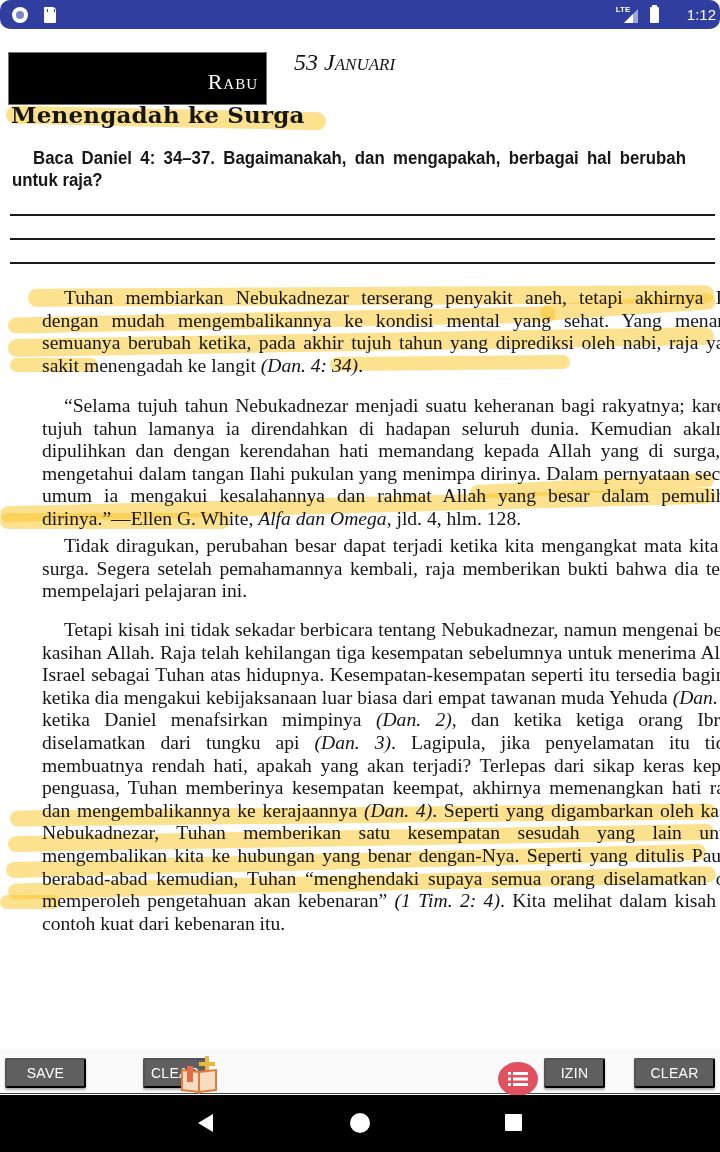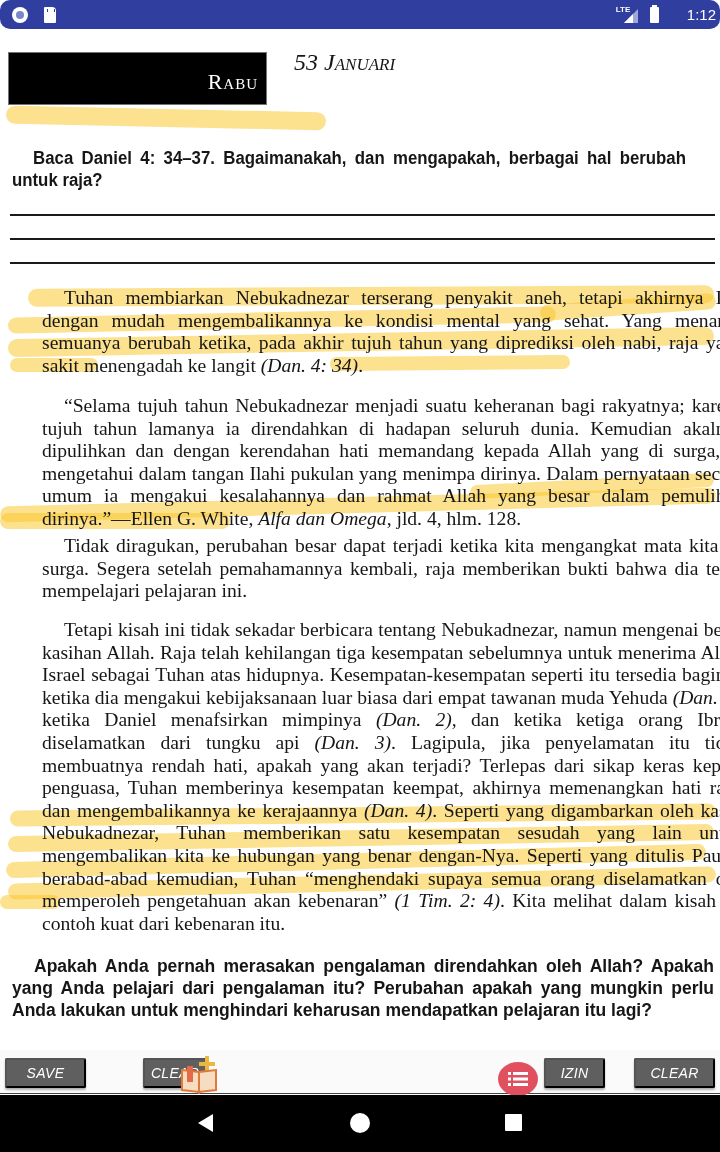--- a/index.html
+++ b/index.html
@@ -74,21 +74,21 @@
 
     
     .toolbar {
       position: absolute; left: 0; top: 1050px; width: 720px; height: 44px; background: #fafafa;
       border-bottom: 1px solid #444;
     }
     .tb-btn {
       position: absolute; top: 8px; height: 30px; background: #5f5f5f; color: #fff;
       font-family: "Liberation Sans", sans-serif; font-size: 14px; font-weight: 500;
       display: flex; align-items: center; justify-content: center; border-radius: 2px;
-      box-shadow: 0 2px 2px rgba(0,0,0,0.3); letter-spacing: 0.3px; font-style: italic;
+      box-shadow: 0 2px 2px rgba(0,0,0,0.3); letter-spacing: 0.3px;
     }
     .bible-icon { position: absolute; left: 178px; top: 4px; width: 44px; height: 40px; }
     .list-fab {
       position: absolute; left: 498px; top: 12px; width: 40px; height: 34px; border-radius: 50%;
       background: #e0505f; display: flex; align-items: center; justify-content: center;
     }
 
     
     .nav-bar { position: absolute; left: 0; top: 1095px; width: 720px; height: 57px; background: #000; }
     .nav-back { position: absolute; left: 198px; top: 19px; width: 0; height: 0; border-top: 9px solid transparent; border-bottom: 9px solid transparent; border-right: 15px solid #fff; }
@@ -133,20 +133,21 @@
   <div class="highlight" style="left:470px; top:450px; width:244px; height:14px; transform:rotate(-3deg);"></div>
   <div class="highlight" style="left:0px; top:468px; width:716px; height:16px; transform:rotate(-1.5deg);"></div>
   <div class="highlight" style="left:0px; top:484px; width:230px; height:16px;"></div>
 
   <div class="highlight" style="left:10px; top:778px; width:706px; height:16px; transform:rotate(-0.6deg);"></div>
   <div class="highlight" style="left:8px; top:801px; width:706px; height:16px; transform:rotate(-1deg);"></div>
   <div class="highlight" style="left:6px; top:824px; width:700px; height:16px; transform:rotate(-1.5deg);"></div>
   <div class="highlight" style="left:8px; top:846px; width:708px; height:16px; transform:rotate(-1.4deg);"></div>
   <div class="highlight" style="left:0px; top:866px; width:60px; height:14px;"></div>
 
+  <h1 class="title">Menengadah ke Surga</h1>
 
   <p class="prompt">Baca Daniel 4: 34–37. Bagaimanakah, dan mengapakah, berbagai hal berubah untuk raja?</p>
 
   <div class="answer-line" style="top:185px;"></div>
   <div class="answer-line" style="top:209px;"></div>
   <div class="answer-line" style="top:233px;"></div>
 
   <p class="body-text" style="top:258px;">
     <span>Tuhan membiarkan Nebukadnezar terserang penyakit aneh, tetapi akhirnya Dia dengan mudah mengembalikannya ke kondisi mental yang sehat. Yang menarik, semuanya berubah ketika, pada akhir tujuh tahun yang diprediksi oleh nabi, raja yang sakit menengadah ke langit </span><i>(Dan. 4: 34)</i><span>.</span>
   </p>
@@ -154,21 +155,20 @@
   <p class="body-text" style="top:366px;">
     <span>“Selama tujuh tahun Nebukadnezar menjadi suatu keheranan bagi rakyatnya; karena tujuh tahun lamanya ia direndahkan di hadapan seluruh dunia. Kemudian akalnya dipulihkan dan dengan kerendahan hati memandang kepada Allah yang di surga, ia mengetahui dalam tangan Ilahi pukulan yang menimpa dirinya. Dalam pernyataan secara umum ia mengakui kesalahannya dan rahmat Allah yang besar dalam pemulihan dirinya.”—Ellen G. White, </span><i>Alfa dan Omega</i><span>, jld. 4, hlm. 128.</span>
   </p>
 
   <p class="body-text" style="top:506px;">Tidak diragukan, perubahan besar dapat terjadi ketika kita mengangkat mata kita ke surga. Segera setelah pemahamannya kembali, raja memberikan bukti bahwa dia telah mempelajari pelajaran ini.</p>
 
   <p class="body-text" style="top:590px;">
     <span>Tetapi kisah ini tidak sekadar berbicara tentang Nebukadnezar, namun mengenai belas kasihan Allah. Raja telah kehilangan tiga kesempatan sebelumnya untuk menerima Allah Israel sebagai Tuhan atas hidupnya. Kesempatan-kesempatan seperti itu tersedia baginya ketika dia mengakui kebijaksanaan luar biasa dari empat tawanan muda Yehuda </span><i>(Dan. 1)</i><span>, ketika Daniel menafsirkan mimpinya </span><i>(Dan. 2)</i><span>, dan ketika ketiga orang Ibrani diselamatkan dari tungku api </span><i>(Dan. 3)</i><span>. Lagipula, jika penyelamatan itu tidak membuatnya rendah hati, apakah yang akan terjadi? Terlepas dari sikap keras kepala penguasa, Tuhan memberinya kesempatan keempat, akhirnya memenangkan hati raja, dan mengembalikannya ke kerajaannya </span><i>(Dan. 4)</i><span>. Seperti yang digambarkan oleh kasus Nebukadnezar, Tuhan memberikan satu kesempatan sesudah yang lain untuk mengembalikan kita ke hubungan yang benar dengan-Nya. Seperti yang ditulis Paulus berabad-abad kemudian, Tuhan “menghendaki supaya semua orang diselamatkan dan memperoleh pengetahuan akan kebenaran” </span><i>(1 Tim. 2: 4)</i><span>. Kita melihat dalam kisah ini contoh kuat dari kebenaran itu.</span>
   </p>
 
-  <p class="question">Apakah Anda pernah merasakan pengalaman direndahkan oleh Allah? Apakah yang Anda pelajari dari pengalaman itu? Perubahan apakah yang mungkin perlu Anda lakukan untuk menghindari keharusan mendapatkan pelajaran itu lagi?</p>
 </div>
 
 <div class="toolbar">
   <button class="tb-btn" style="left:5px; width:81px;">SAVE</button>
   <button class="tb-btn" style="left:104px; width:64px;margin-left:39px;">CLEAR</button>
 
   <div class="bible-icon">
     <svg width="44" height="40" viewBox="0 0 44 40">
       <rect x="27" y="2" width="4" height="24" fill="#e8b840"></rect>
       <rect x="21" y="8" width="16" height="4" fill="#e8b840"></rect>

